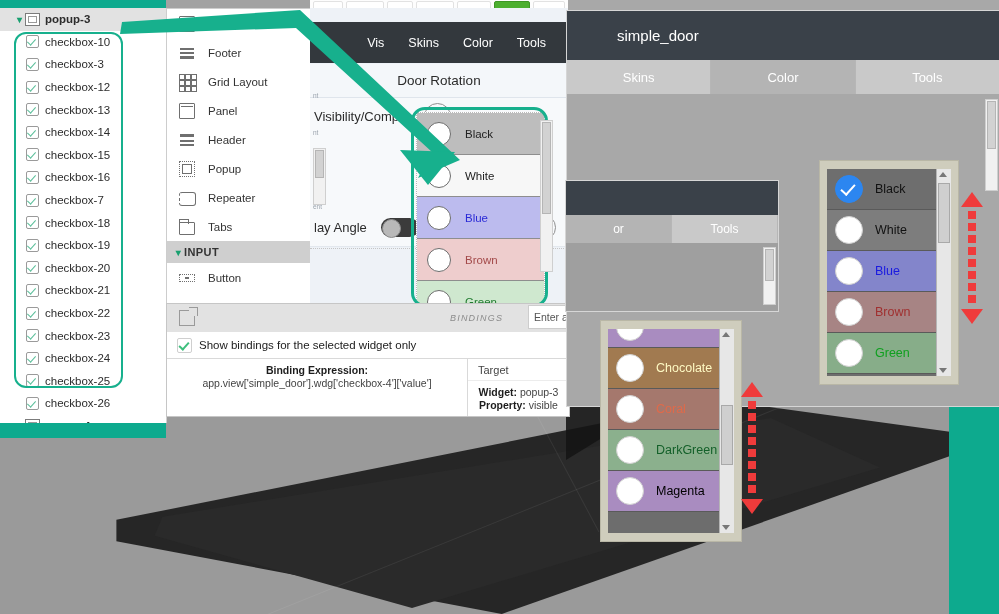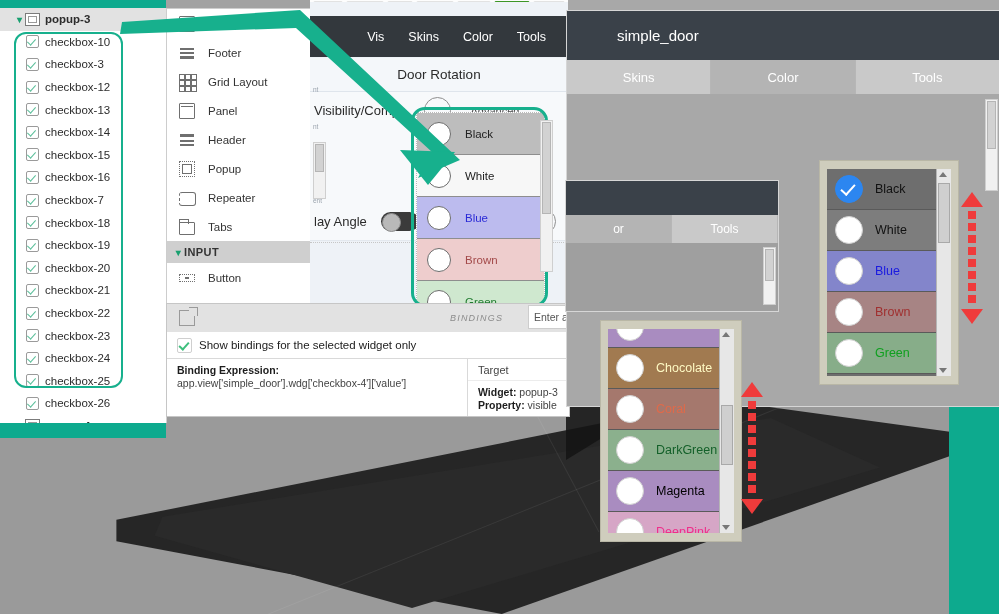--- a/index.html
+++ b/index.html
@@ -54,21 +54,21 @@
 
   
   #palette{left:166px;top:8px;width:148px;height:295px;background:#fff;border:1px solid #cdcdcd;overflow:hidden;}
   #palette .pitem{height:29px;display:flex;align-items:center;font-size:11.5px;color:#333;padding-left:10px;}
   #palette .psection{height:22px;display:flex;align-items:center;background:#cfcfcf;font-size:11px;font-weight:bold;color:#333;padding-left:6px;letter-spacing:.4px;}
   #palette .pico{width:20px;height:18px;margin-right:11px;flex:0 0 auto;position:relative;color:#6f6f6f;}
   .ic-box{position:absolute;left:2px;top:1px;right:2px;bottom:1px;border:1.4px solid #6f6f6f;border-radius:1px;}
   .ic-line{position:absolute;left:3px;right:3px;height:2px;background:#6f6f6f;}
 
   
-  #designer{left:310px;top:2px;width:258px;height:310px;background:#eef2f7;overflow:hidden;text-decoration:underline;}
+  #designer{left:310px;top:8px;width:258px;height:310px;background:#eef2f7;overflow:hidden;text-decoration:underline;}
   #toolbar{position:absolute;left:310px;top:0;width:258px;height:13px;background:#fdfdfd;border-bottom:1px solid #d0d0d0;display:flex;align-items:center;}
   .tb-btn{height:9px;border:1px solid #e2e2e2;border-radius:2px;margin-left:3px;background:#fff;}
   #designer .d-navbar{position:absolute;left:0;top:14px;width:258px;height:41px;background:#33383d;display:flex;align-items:center;justify-content:flex-end;gap:24px;padding-right:22px;box-sizing:border-box;}
   #designer .d-navbar span{color:#fff;font-size:12.5px;}
   #designer .d-title{position:absolute;left:0;top:56px;width:258px;height:33px;display:flex;align-items:center;justify-content:center;font-size:13.5px;color:#2b2b2b;border-bottom:1px solid #dfe5ec;background:#f4f7fa;}
   #designer .d-row{position:absolute;left:0;width:258px;height:37px;border-bottom:1px solid #e3e8ee;display:flex;align-items:center;background:#f7f9fb;}
   #designer .d-lbl{font-size:13px;color:#2b2b2b;}
   .micro{position:absolute;font-size:6.5px;color:#9aa3ad;}
   .toggle{width:38px;height:19px;border-radius:10px;background:#3b3b3b;position:relative;}
   .toggle::after{content:"";position:absolute;left:1px;top:1px;width:17px;height:17px;border-radius:50%;background:#b9b9b9;border:1px solid #8d8d8d;}
@@ -79,21 +79,21 @@
   .mini-sb .thumb{background:#d2d2d2;border:1px solid #b5b5b5;margin:1px;}
 
   
   #dpopup{left:416px;top:112px;width:127px;height:190px;background:#fff;border:1px dotted #b9b9b9;overflow:hidden;}
   #dpopup .opt{height:42px;display:flex;align-items:center;padding-left:10px;border-bottom:1px solid #8e8e8e;box-sizing:border-box;}
   #dpopup .opt .radio{width:22px;height:22px;border-radius:50%;border:1.3px solid #6d6d6d;background:#fff;margin-right:14px;flex:0 0 auto;}
   #dpopup .opt span{font-size:11.5px;}
   .dpopup-highlight{left:411px;top:107px;width:131px;height:194px;border:3px solid #17b08d;border-radius:14px;pointer-events:none;}
 
   
-  #bindings{left:166px;top:303px;width:402px;height:112px;background:#fff;border:1px solid #c6c6c6;overflow:hidden;}
+  #bindings{left:166px;top:303px;width:402px;height:112px;background:#fff;border:1px solid #c6c6c6;overflow:hidden;text-align:center;}
   #bindings .bhead{height:28px;background:#e2e2e2;display:flex;align-items:center;position:relative;}
   #bindings .bhead .lbl{position:absolute;left:283px;font-size:9px;font-style:italic;color:#8b8b8b;letter-spacing:1.2px;}
   .expand-ico{width:14px;height:14px;border:1.6px solid #9a9a9a;margin-left:12px;position:relative;}
   .expand-ico::after{content:"";position:absolute;right:-4px;top:-4px;width:8px;height:8px;border-top:1.6px solid #9a9a9a;border-right:1.6px solid #9a9a9a;background:#e2e2e2;}
   #bindings .brow-check{height:26px;display:flex;align-items:center;padding-left:10px;font-size:11.5px;color:#222;border-bottom:1px solid #d9d9d9;}
   .cb-green{width:13px;height:13px;border:1px solid #cfcfcf;border-radius:2px;background:#fff;margin-right:7px;position:relative;flex:0 0 auto;}
   .cb-green::after{content:"";position:absolute;left:3px;top:1px;width:4px;height:8px;border:solid #3dbf7d;border-width:0 2px 2px 0;transform:rotate(42deg);}
   #bindings .bcols{display:flex;height:58px;}
   #bindings .bcol-src{width:300px;border-right:1px solid #d9d9d9;}
   #bindings .bcol-tgt{flex:1;}
@@ -528,24 +528,20 @@
           <span style="color:#e06a4a">Coral</span>
         </div>
         <div class="opt" style="background: rgb(139, 176, 141);">
           <span class="radio"></span>
           <span style="color:#14602a">DarkGreen</span>
         </div>
         <div class="opt" style="background: rgb(169, 140, 192);">
           <span class="radio"></span>
           <span style="color:#000000">Magenta</span>
         </div>
-        <div class="opt" style="background: rgb(214, 166, 198);">
-          <span class="radio"></span>
-          <span style="color:#ef2f8a">DeepPink</span>
-        </div>
       </div>
     <div class="sb">
       <div class="ar up"></div>
       <div class="thumb" style="top:76px;height:58px;"></div>
       <div class="ar dn"></div>
     </div>
   </div>
 </div>
 <div class="abs dotarrow" style="left:741px;top:382px;width:22px;height:132px;">
   <div class="tri up"></div>

